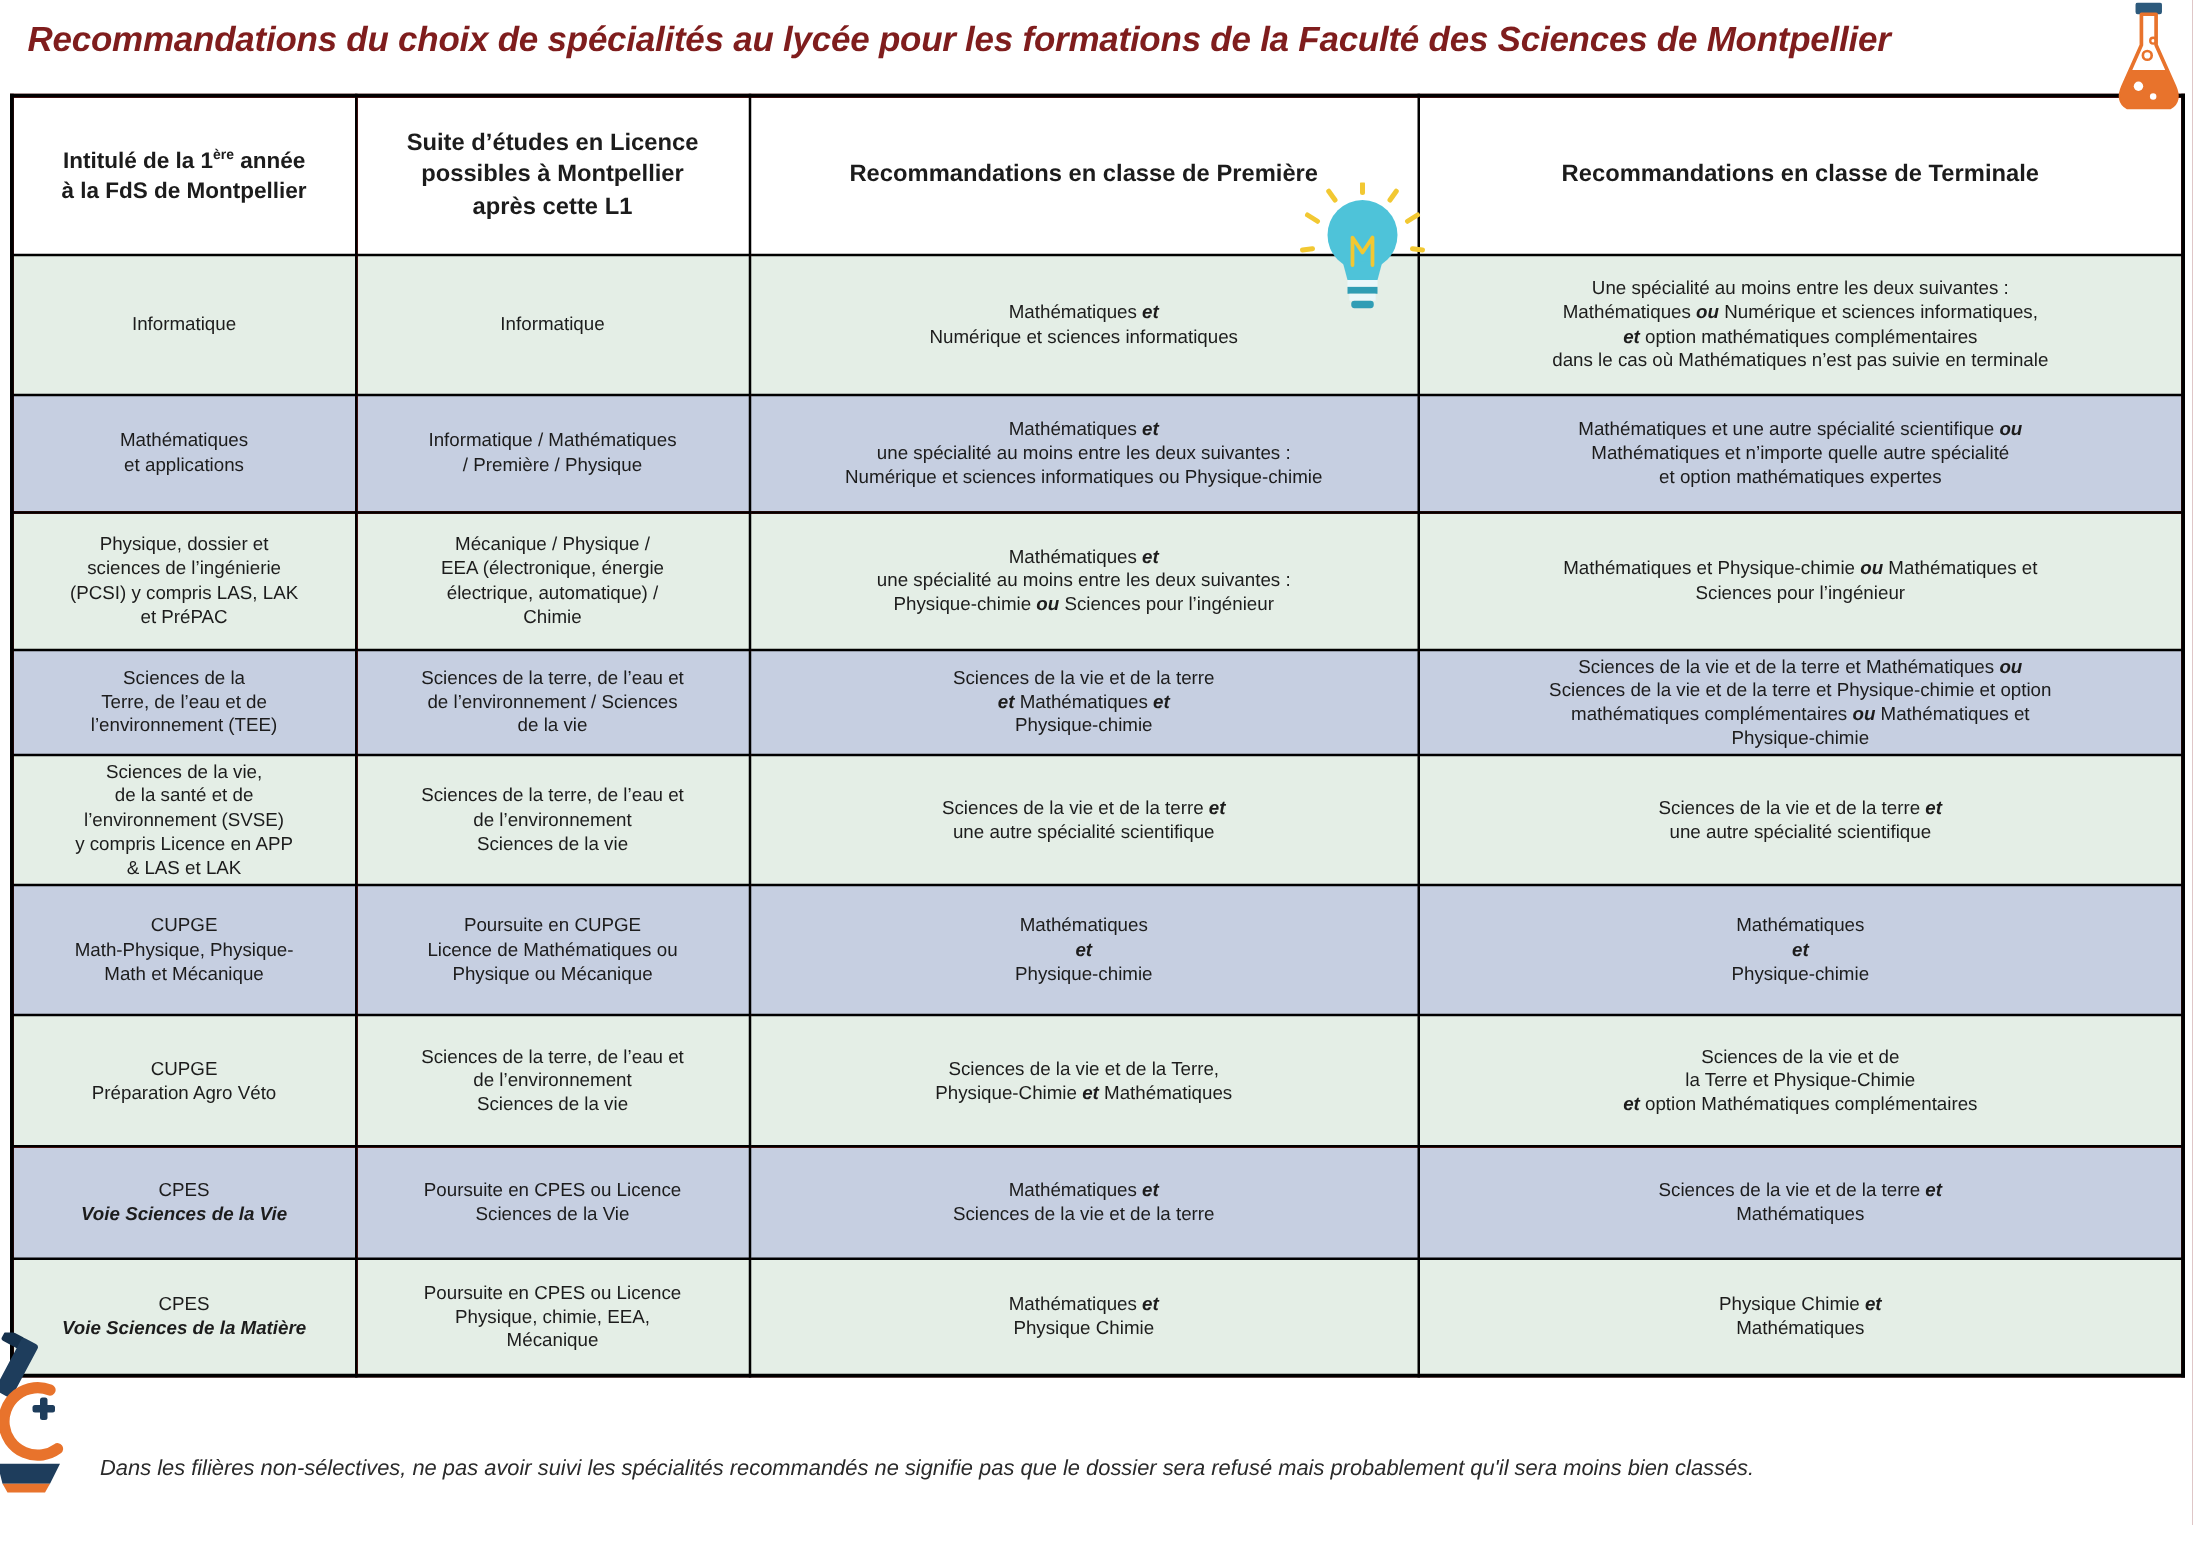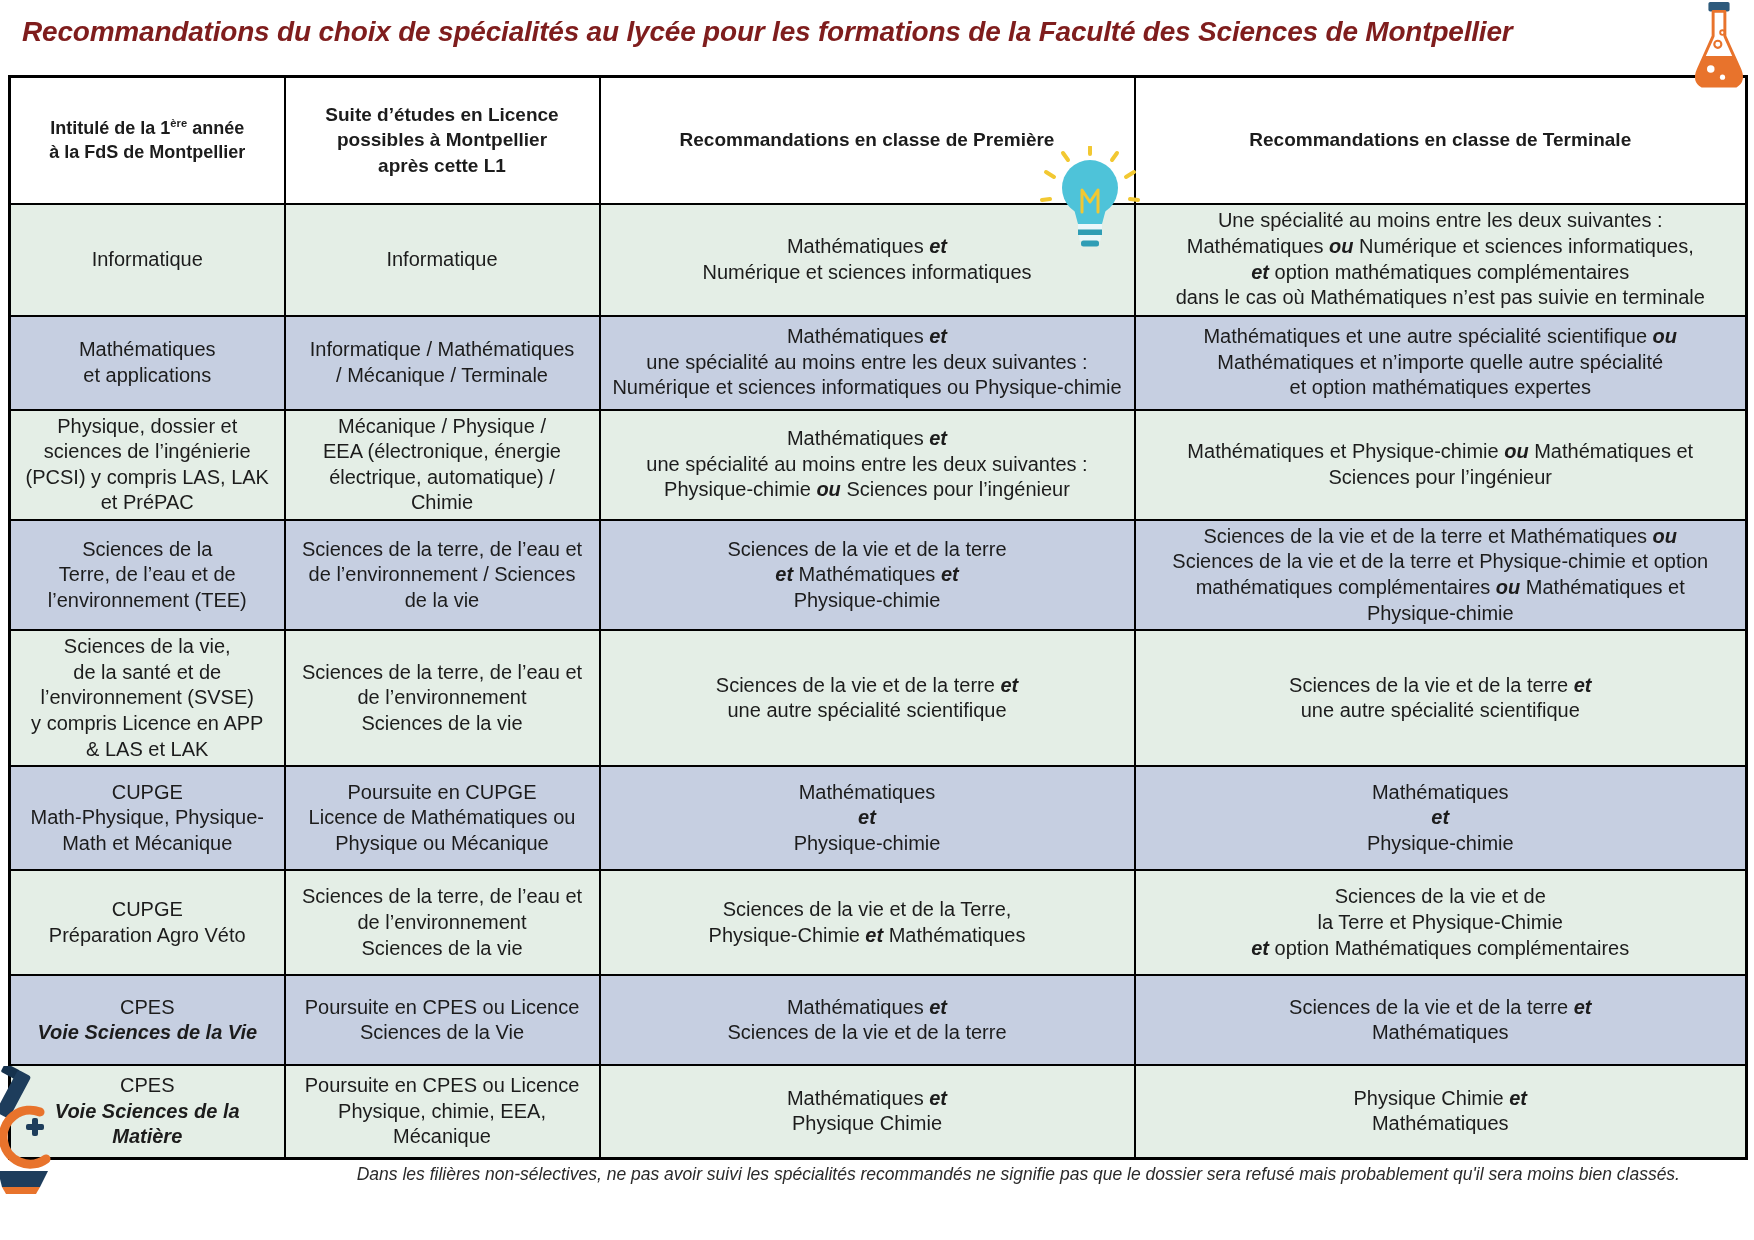--- a/index.html
+++ b/index.html
@@ -16,39 +16,39 @@
     position:absolute;left:8px;top:75px;
     border-collapse:collapse;table-layout:fixed;background:#7f1d1d;
     border:3px solid #000;
   }
   .spec-table th,.spec-table td{
     border:2.5px solid #000;text-align:center;vertical-align:middle;
     padding:3px 8px;overflow:hidden;
   }
   .spec-table th{font-size:19px;font-weight:bold;background:#fff;line-height:1.35;}
   .spec-table th.col1{font-size:18px;}
-  .spec-table td{font-size:20px;line-height:1.28;}
+  .spec-table td{font-size:15px;line-height:1.28;}
   thead tr{height:127px;}
   tbody tr:nth-child(1){height:112px;}
   tbody tr:nth-child(2){height:94px;}
   tbody tr:nth-child(3){height:110px;}
   tbody tr:nth-child(4){height:77px;}
   tbody tr:nth-child(5){height:94px;}
   tbody tr:nth-child(6){height:104px;}
   tbody tr:nth-child(7){height:105px;}
   tbody tr:nth-child(8){height:90px;}
   tbody tr:nth-child(9){height:93px;}
   tr[data-bg="green"]{background:#e4eee6;}
   tr[data-bg="blue"]{background:#c6cfe1;}
   .cell-line{display:block;}
   .b{font-weight:bold;font-style:italic;}
   .i{font-style:italic;}
   .sup{vertical-align:super;font-size:0.62em;}
   .footer-note{
-    position:absolute;top:1160px;left:80px;width:1600px;text-align:right;
+    position:absolute;top:1160px;left:80px;width:1600px;text-align:left;
     font-style:italic;font-size:17.5px;color:#2a2a2a;line-height:1.65;
   }
   .icon{position:absolute;z-index:5;}
   .icon-flask{left:1682px;top:2px;}
   .icon-bulb{left:1040px;top:146px;}
   .icon-microscope{left:-4px;top:1066px;}
 </style>
 </head>
 <body>
 
@@ -144,21 +144,21 @@
           <div class="cell-line"><span>dans le cas où Mathématiques n’est pas suivie en terminale</span></div>
         </td>
   </tr>
       <tr data-bg="blue">
     <td>
           <div class="cell-line"><span>Mathématiques</span></div>
           <div class="cell-line"><span>et applications</span></div>
         </td>
     <td>
           <div class="cell-line"><span>Informatique / Mathématiques</span></div>
-          <div class="cell-line"><span>/ Mécanique / Terminale</span></div>
+          <div class="cell-line"><span>/ Première / Physique</span></div>
         </td>
     <td>
           <div class="cell-line"><span>Mathématiques </span><span class="b">et</span></div>
           <div class="cell-line"><span>une spécialité au moins entre les deux suivantes :</span></div>
           <div class="cell-line"><span>Numérique et sciences informatiques ou Physique-chimie</span></div>
         </td>
     <td>
           <div class="cell-line"><span>Mathématiques et une autre spécialité scientifique </span><span class="b">ou</span></div>
           <div class="cell-line"><span>Mathématiques et n’importe quelle autre spécialité</span></div>
           <div class="cell-line"><span>et option mathématiques expertes</span></div>

